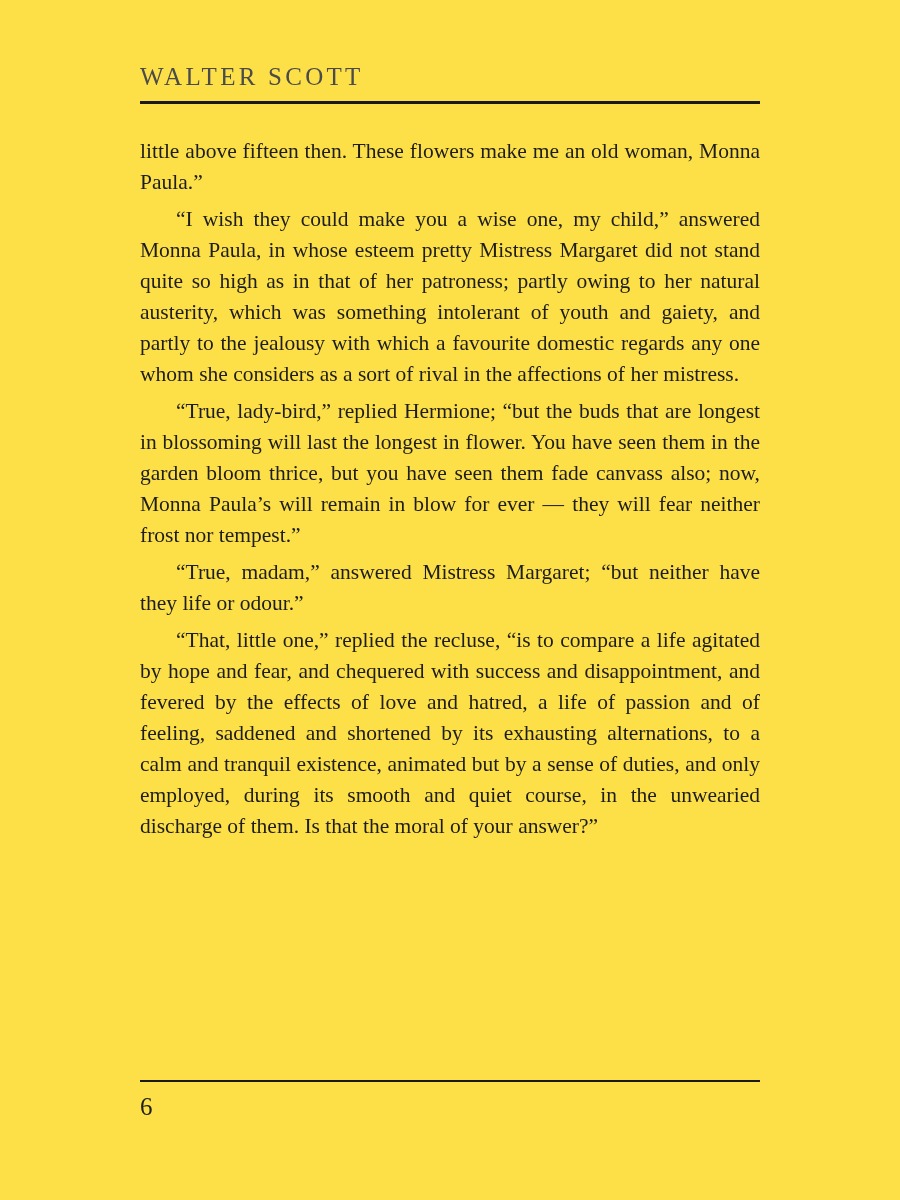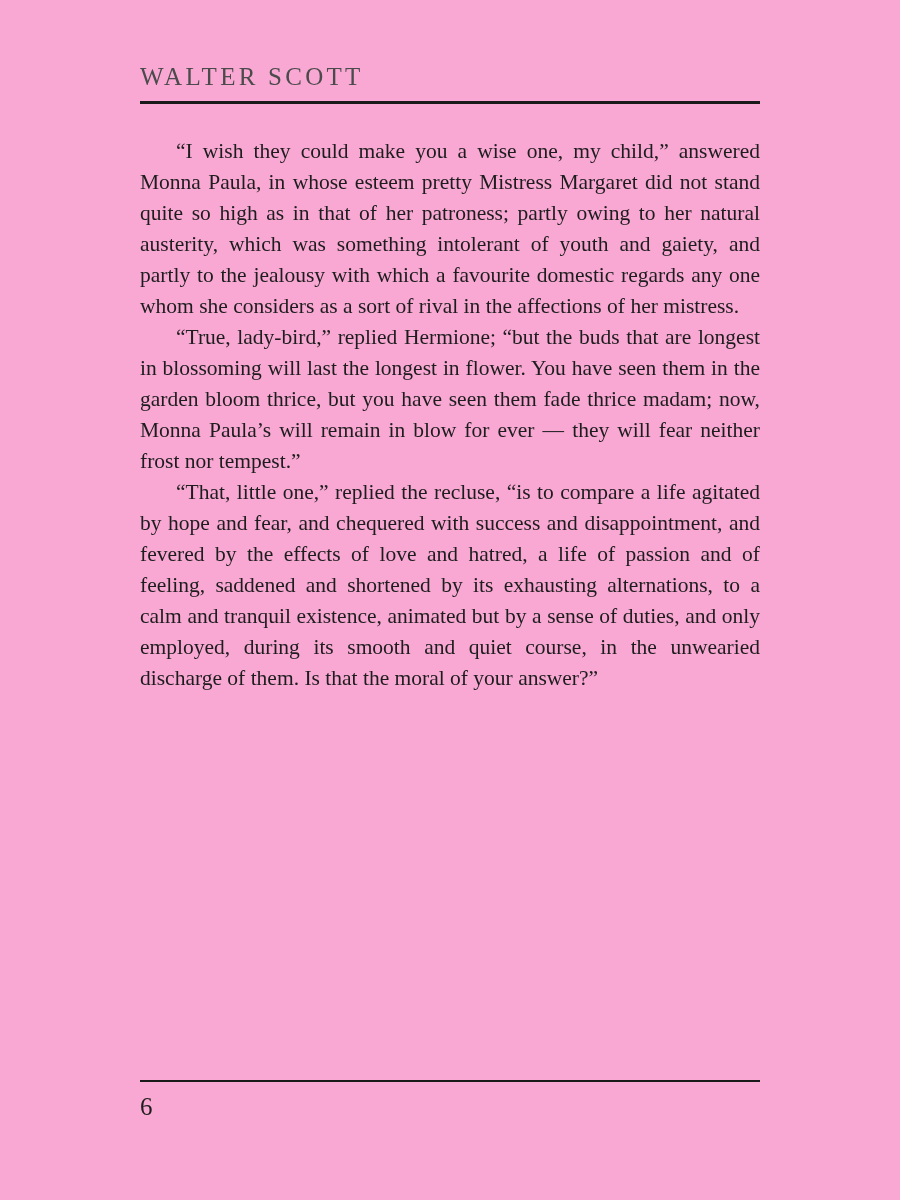--- a/index.html
+++ b/index.html
@@ -4,21 +4,21 @@
 <style>
   html, body {
     margin: 0;
     padding: 0;
     background: #ffffff;
   }
   .page {
     position: relative;
     width: 900px;
     height: 1200px;
-    background: #f9a8d4;
+    background: #fde047;
     font-family: "Liberation Serif", "DejaVu Serif", serif;
     color: #1d1d1d;
     overflow: hidden;
   }
   .content-col {
     position: absolute;
     left: 140px;
     width: 620px;
     top: 0;
     height: 1200px;
@@ -51,20 +51,21 @@
   }
   .para {
     margin: 0;
     font-size: 21.5px;
     line-height: 31px;
     text-align: justify;
     color: #1d1d1d;
   }
   .para.indent {
     text-indent: 36px;
+    margin-top: 6px;
   }
   .page-footer {
     position: absolute;
     left: 0;
     right: 0;
     top: 1080px;
   }
   .rule-bottom {
     height: 2px;
   }
@@ -80,22 +81,24 @@
 
 <div class="page">
   <div class="content-col">
 
     <header class="page-header">
       <div class="author">WALTER SCOTT</div>
       <div class="rule rule-top"></div>
     </header>
 
     <main class="page-body">
+      <p class="para">little above fifteen then. These flowers make me an old woman, Monna Paula.”</p>
       <p class="para indent">“I wish they could make you a wise one, my child,” answered Monna Paula, in whose esteem pretty Mistress Margaret did not stand quite so high as in that of her patroness; partly owing to her natural austerity, which was something intolerant of youth and gaiety, and partly to the jealousy with which a favourite domestic regards any one whom she considers as a sort of rival in the affections of her mistress.</p>
-      <p class="para indent">“True, lady-bird,” replied Hermione; “but the buds that are longest in blossoming will last the longest in flower. You have seen them in the garden bloom thrice, but you have seen them fade thrice madam; now, Monna Paula’s will remain in blow for ever — they will fear neither frost nor tempest.”</p>
+      <p class="para indent">“True, lady-bird,” replied Hermione; “but the buds that are longest in blossoming will last the longest in flower. You have seen them in the garden bloom thrice, but you have seen them fade canvass also; now, Monna Paula’s will remain in blow for ever — they will fear neither frost nor tempest.”</p>
+      <p class="para indent">“True, madam,” answered Mistress Margaret; “but neither have they life or odour.”</p>
       <p class="para indent">“That, little one,” replied the recluse, “is to compare a life agitated by hope and fear, and chequered with success and disappointment, and fevered by the effects of love and hatred, a life of passion and of feeling, saddened and shortened by its exhausting alternations, to a calm and tranquil existence, animated but by a sense of duties, and only employed, during its smooth and quiet course, in the unwearied discharge of them. Is that the moral of your answer?”</p>
     </main>
 
     <footer class="page-footer">
       <div class="rule rule-bottom"></div>
       <div class="page-number">6</div>
     </footer>
 
   </div>
 </div>

